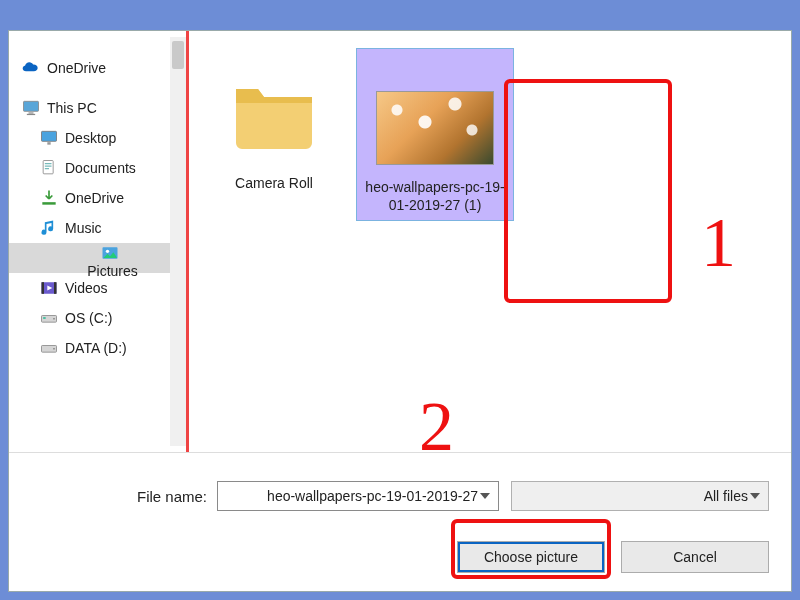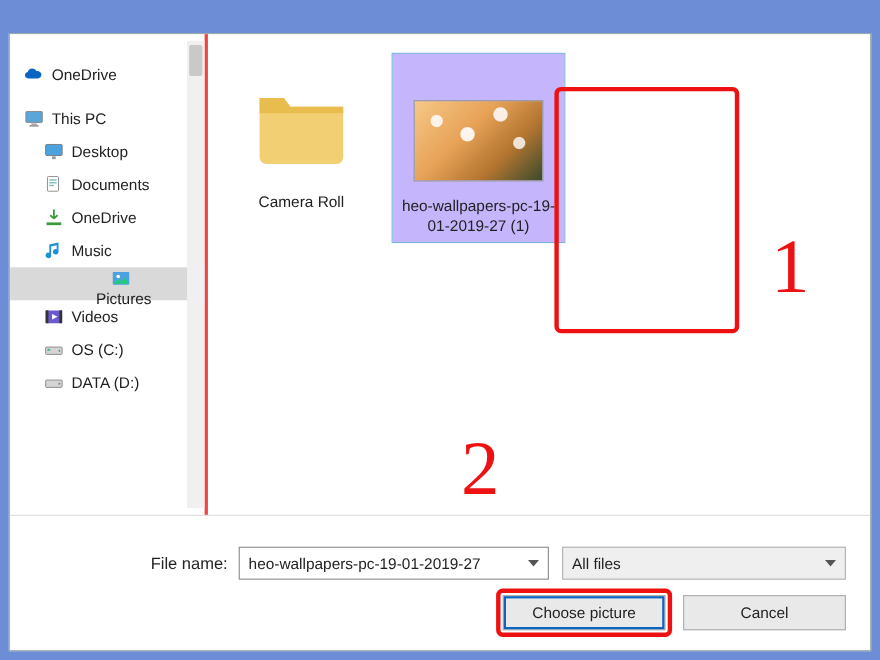--- a/index.html
+++ b/index.html
@@ -145,21 +145,21 @@
     height: 30px;
     border: 1px solid #8a8a8a;
     background: #fff;
     display: flex;
     align-items: center;
     padding: 0 6px 0 8px;
     position: relative;
   }
   .combo.fname { width: 282px; margin-right: 12px; }
   .combo.filter { flex: 1; background: #efefef; border-color: #b0b0b0; }
-  .combo .txt { flex: 1; overflow: hidden; white-space: nowrap; font-size: 14px; }
+  .combo .txt { flex: 1; overflow: hidden; white-space: nowrap; font-size: 14px; text-align: right; }
   .chev {
     width: 14px; flex:none;
     display:flex; justify-content:center;
   }
   .chev::before {
     content:"";
     width:0;height:0;
     border-left:5px solid transparent;
     border-right:5px solid transparent;
     border-top:6px solid #555;
@@ -171,20 +171,21 @@
   }
   .btn {
     width: 148px;
     height: 32px;
     background: #e9e9e9;
     border: 1px solid #acacac;
     display: flex;
     align-items: center;
     justify-content: center;
     font-size: 14px;
+    margin-top: 16px;
   }
   .btn.primary { outline: 2px solid #0a64c2; outline-offset: -3px; }
 </style>
 </head>
 <body>
 
 <div class="dialog">
 
   <div class="browse-area">
 

